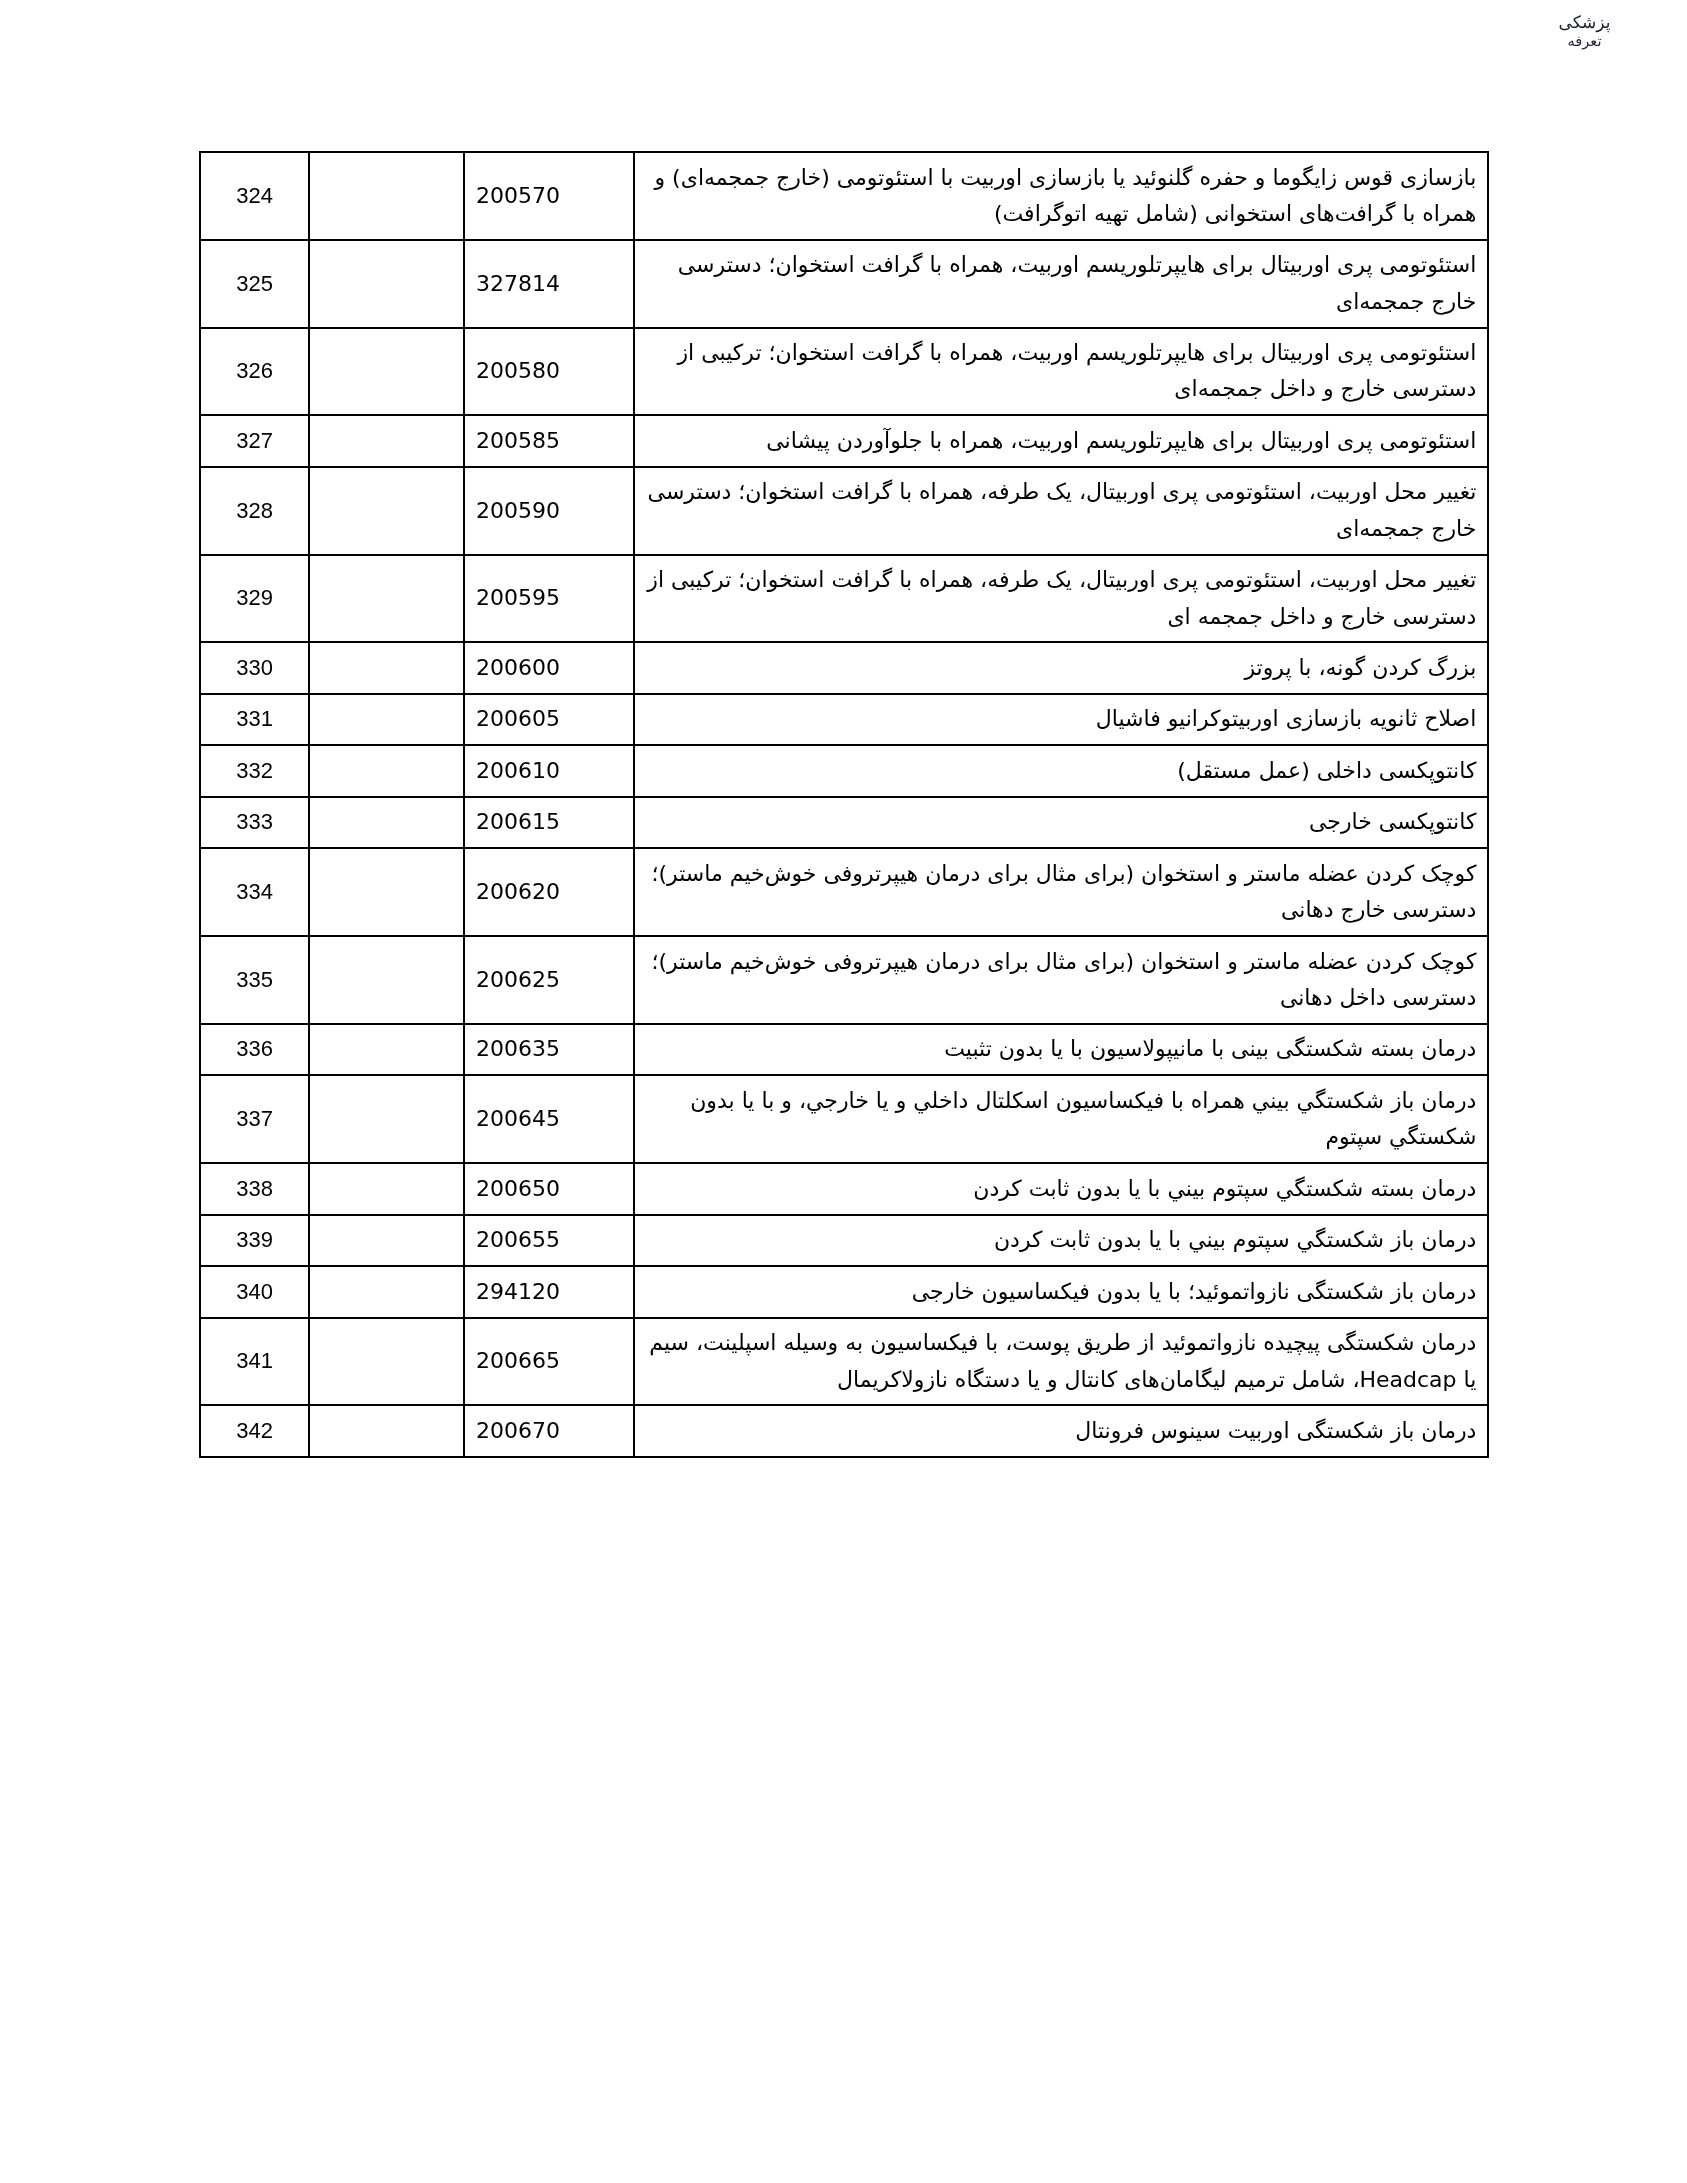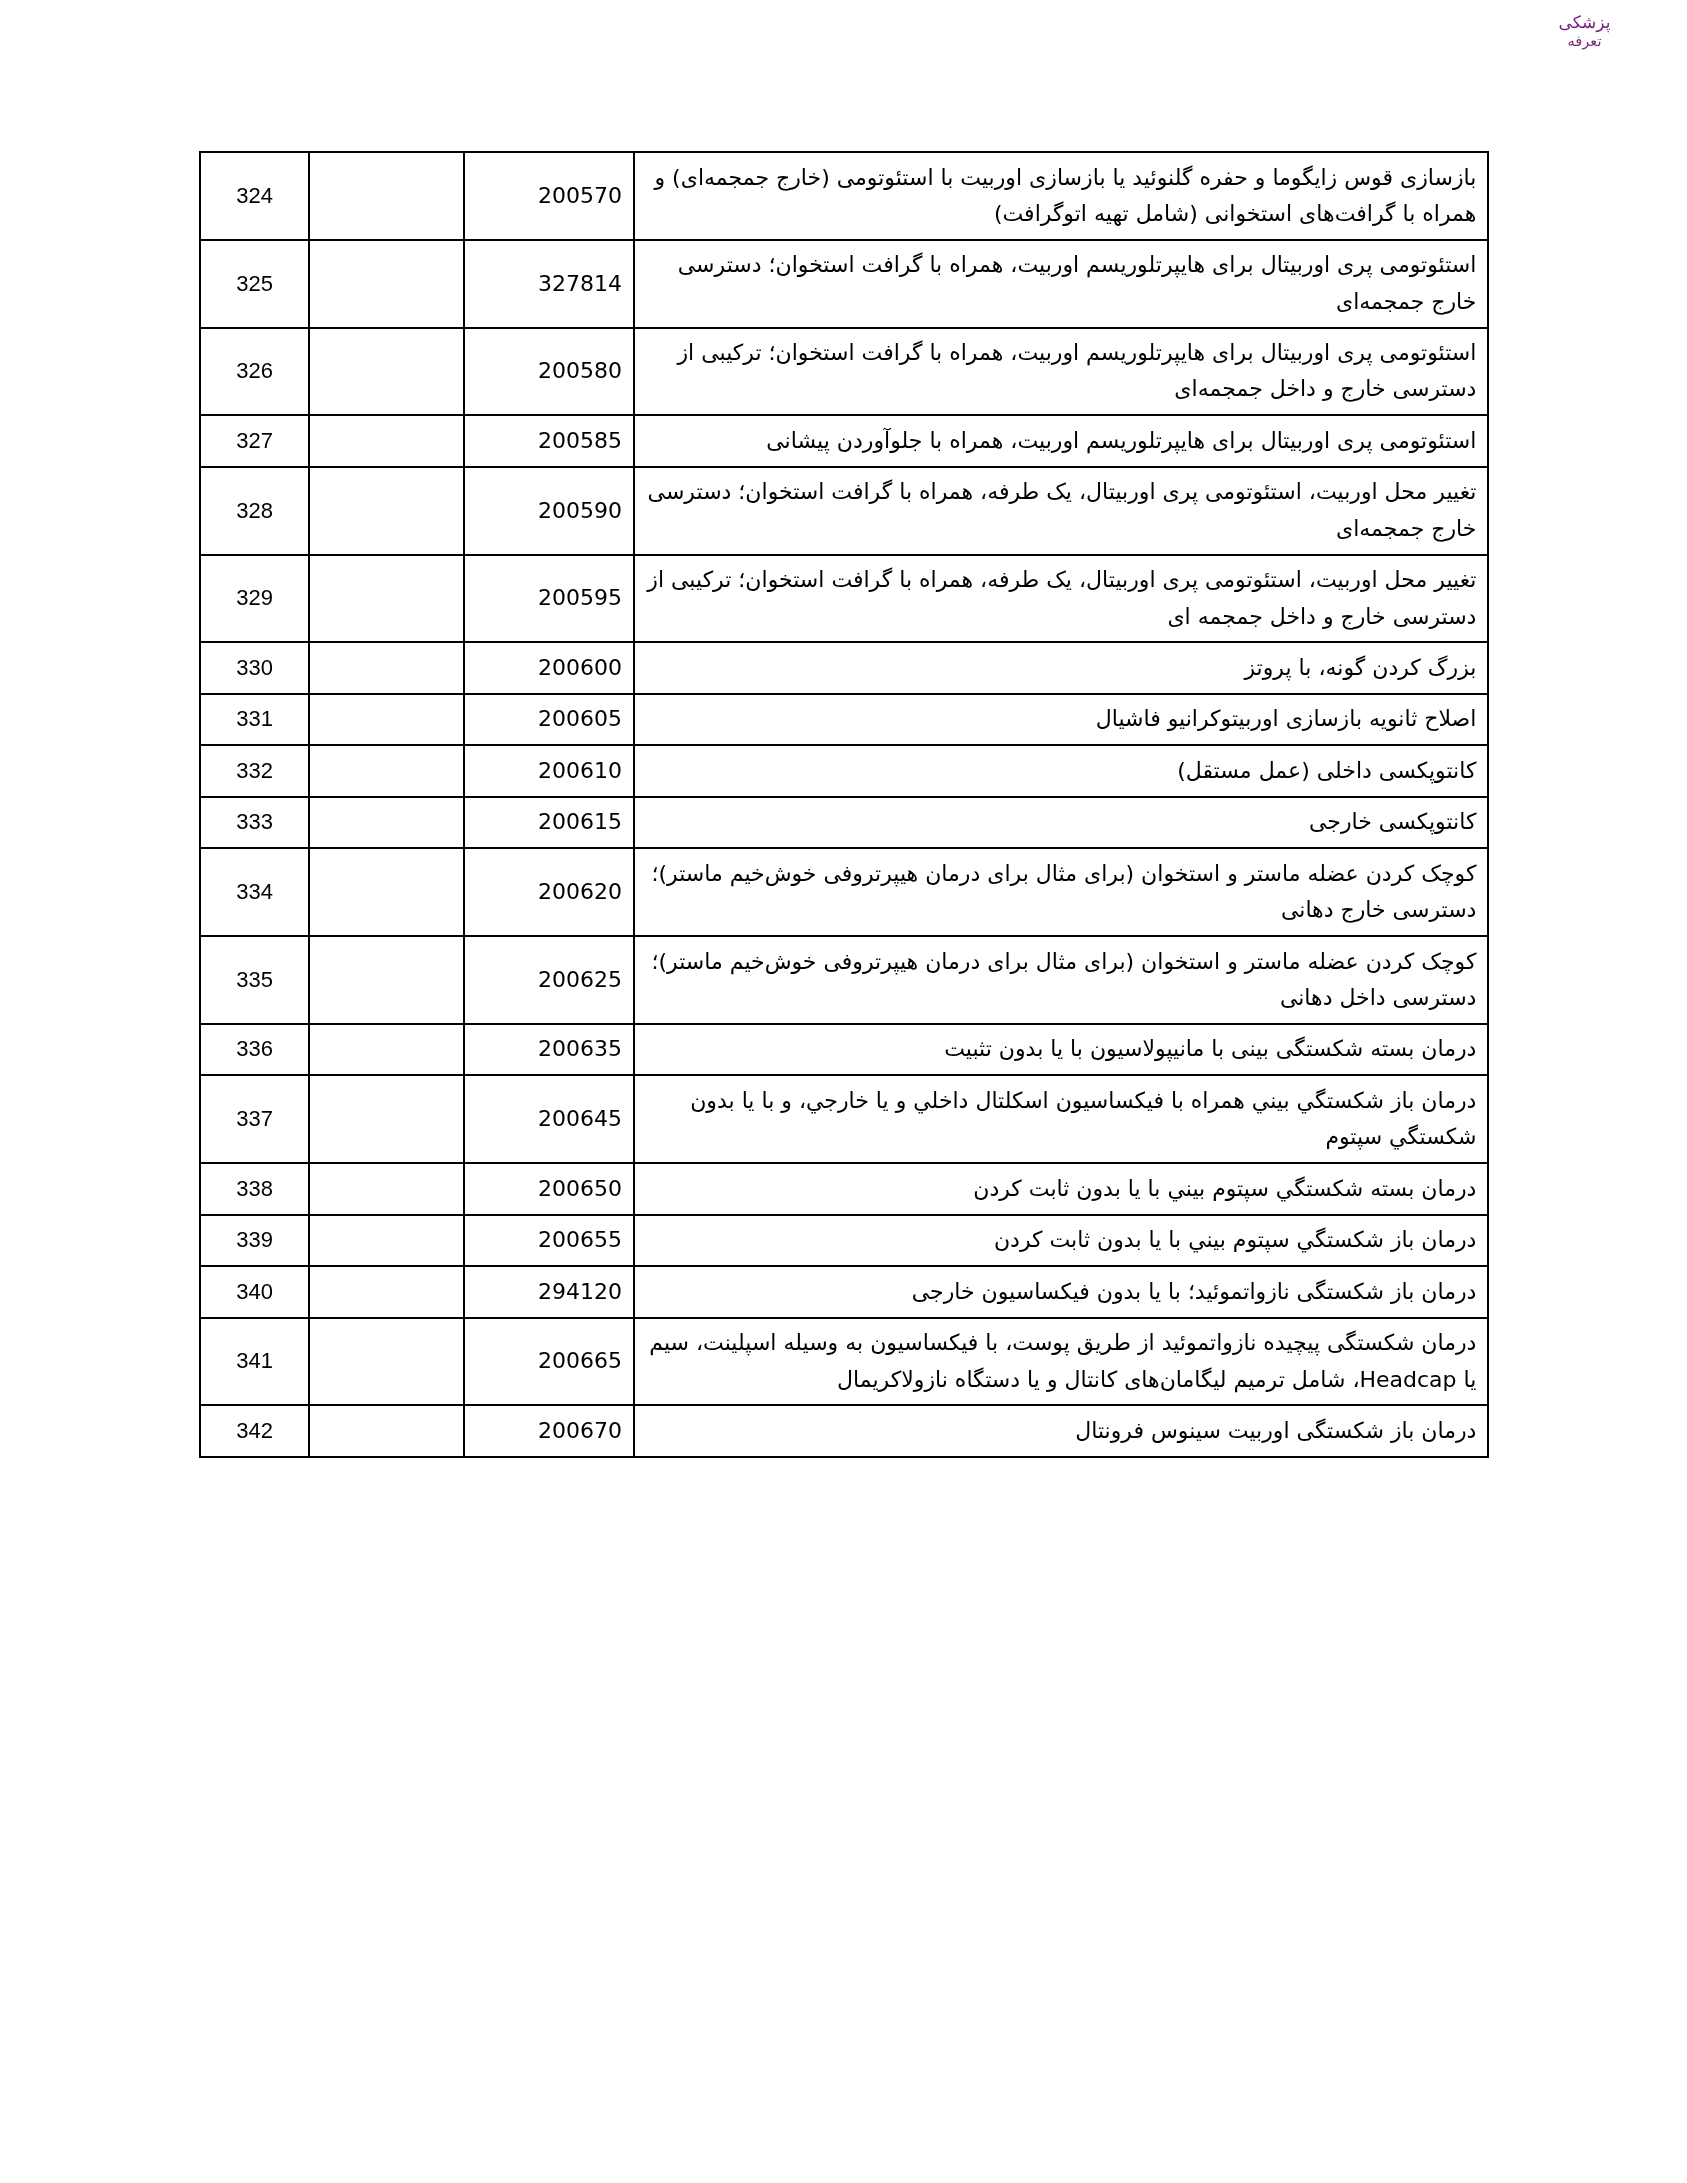--- a/index.html
+++ b/index.html
@@ -23,21 +23,21 @@
   }
   .header-mark {
     position: absolute;
     top: 12px;
     right: 53px;
     width: 99px;
     height: 53px;
     text-align: center;
     font-family: "DejaVu Serif", "Liberation Serif", serif;
     font-size: 17px;
-    color: #701a75;
+    color: #0f172a;
     line-height: 1.2;
     letter-spacing: 0.7px;
     opacity: 0.95;
   }
   .header-mark .l1 { display:block; }
   .header-mark .l2 { display:block; font-size: 14.6px; }
 
   .table-wrap {
     position: absolute;
     top: 151px;
@@ -57,21 +57,21 @@
     font-size: 22px;
     line-height: 1.65;
   }
   td.desc {
     text-align: right;
     font-family: "DejaVu Sans", "Liberation Sans", sans-serif;
     font-size: 21.5px;
     padding: 9.3px 13.2px 9.3px 9.3px;
   }
   td.code {
-    text-align: right;
+    text-align: left;
     width: 146px;
     font-size: 22px;
     font-family: "DejaVu Sans", "Liberation Sans", sans-serif;
   }
   td.blank {
     width: 132px;
   }
   td.row-no {
     text-align: center;
     width: 86px;

